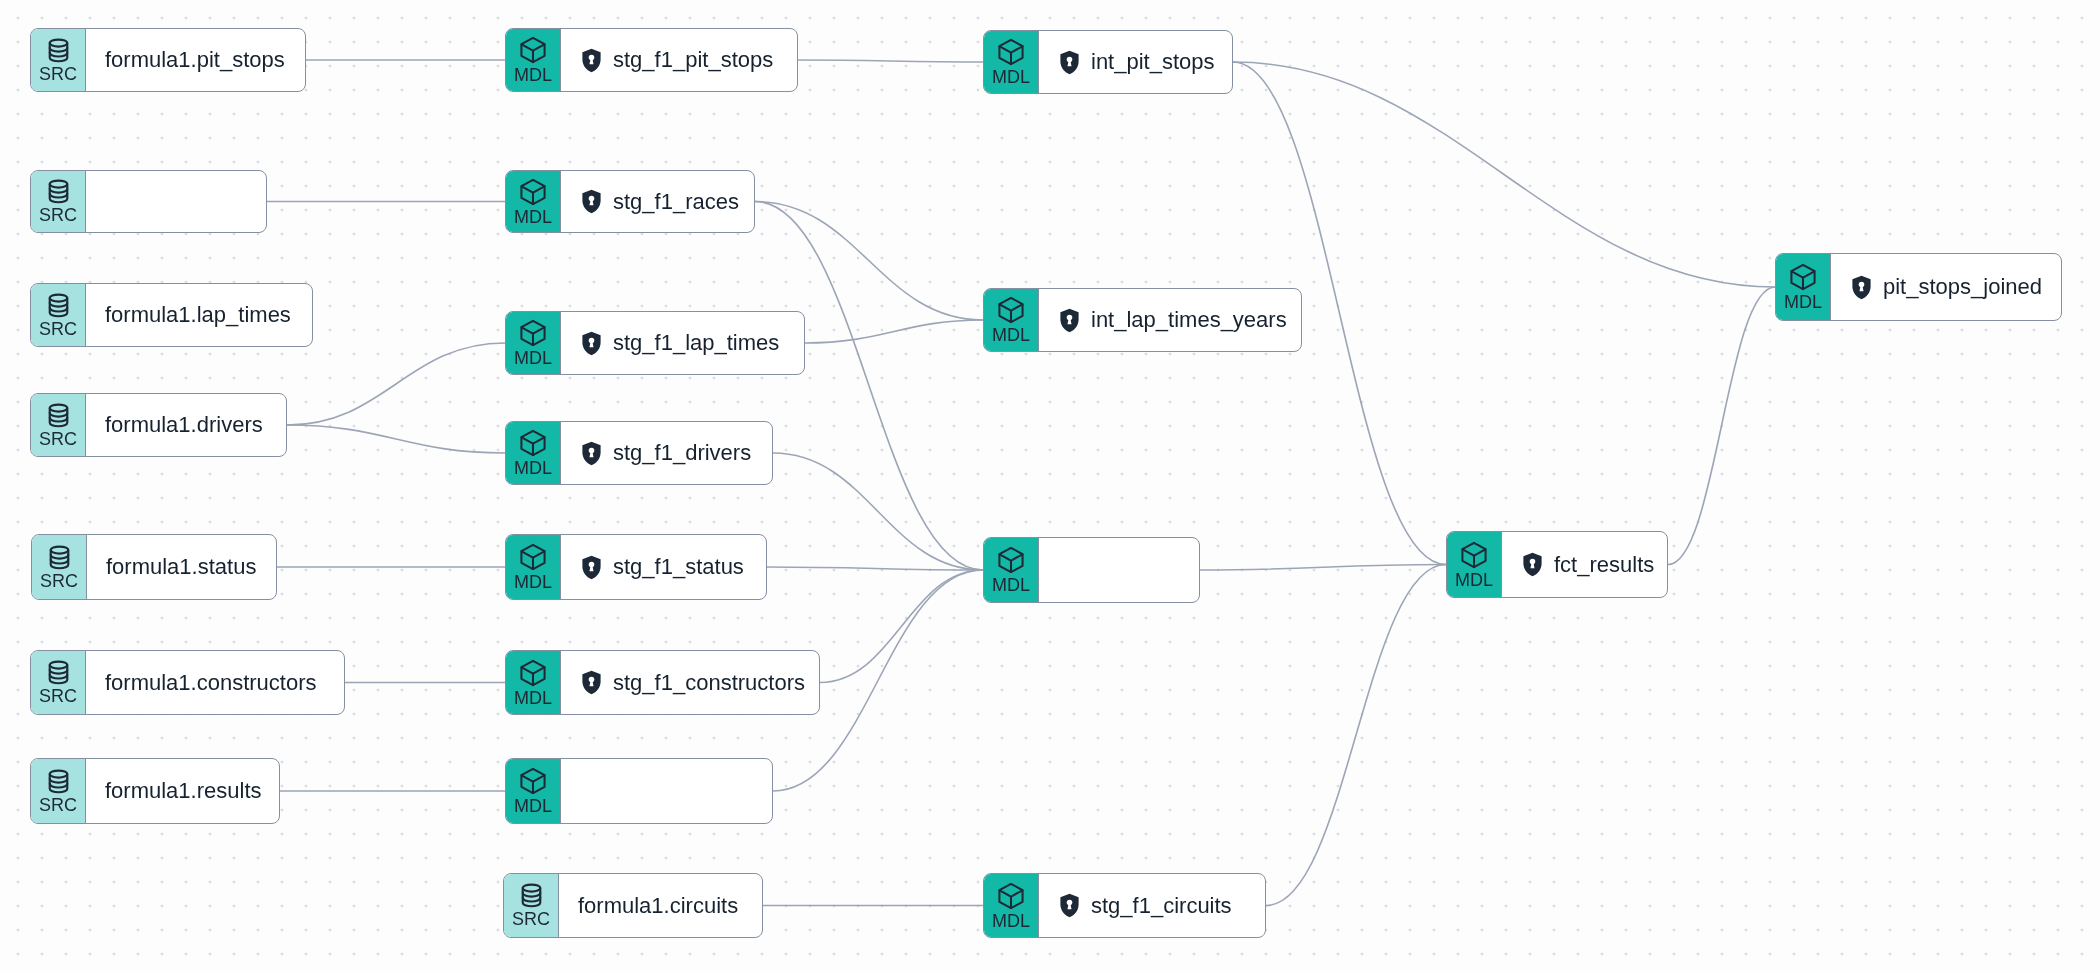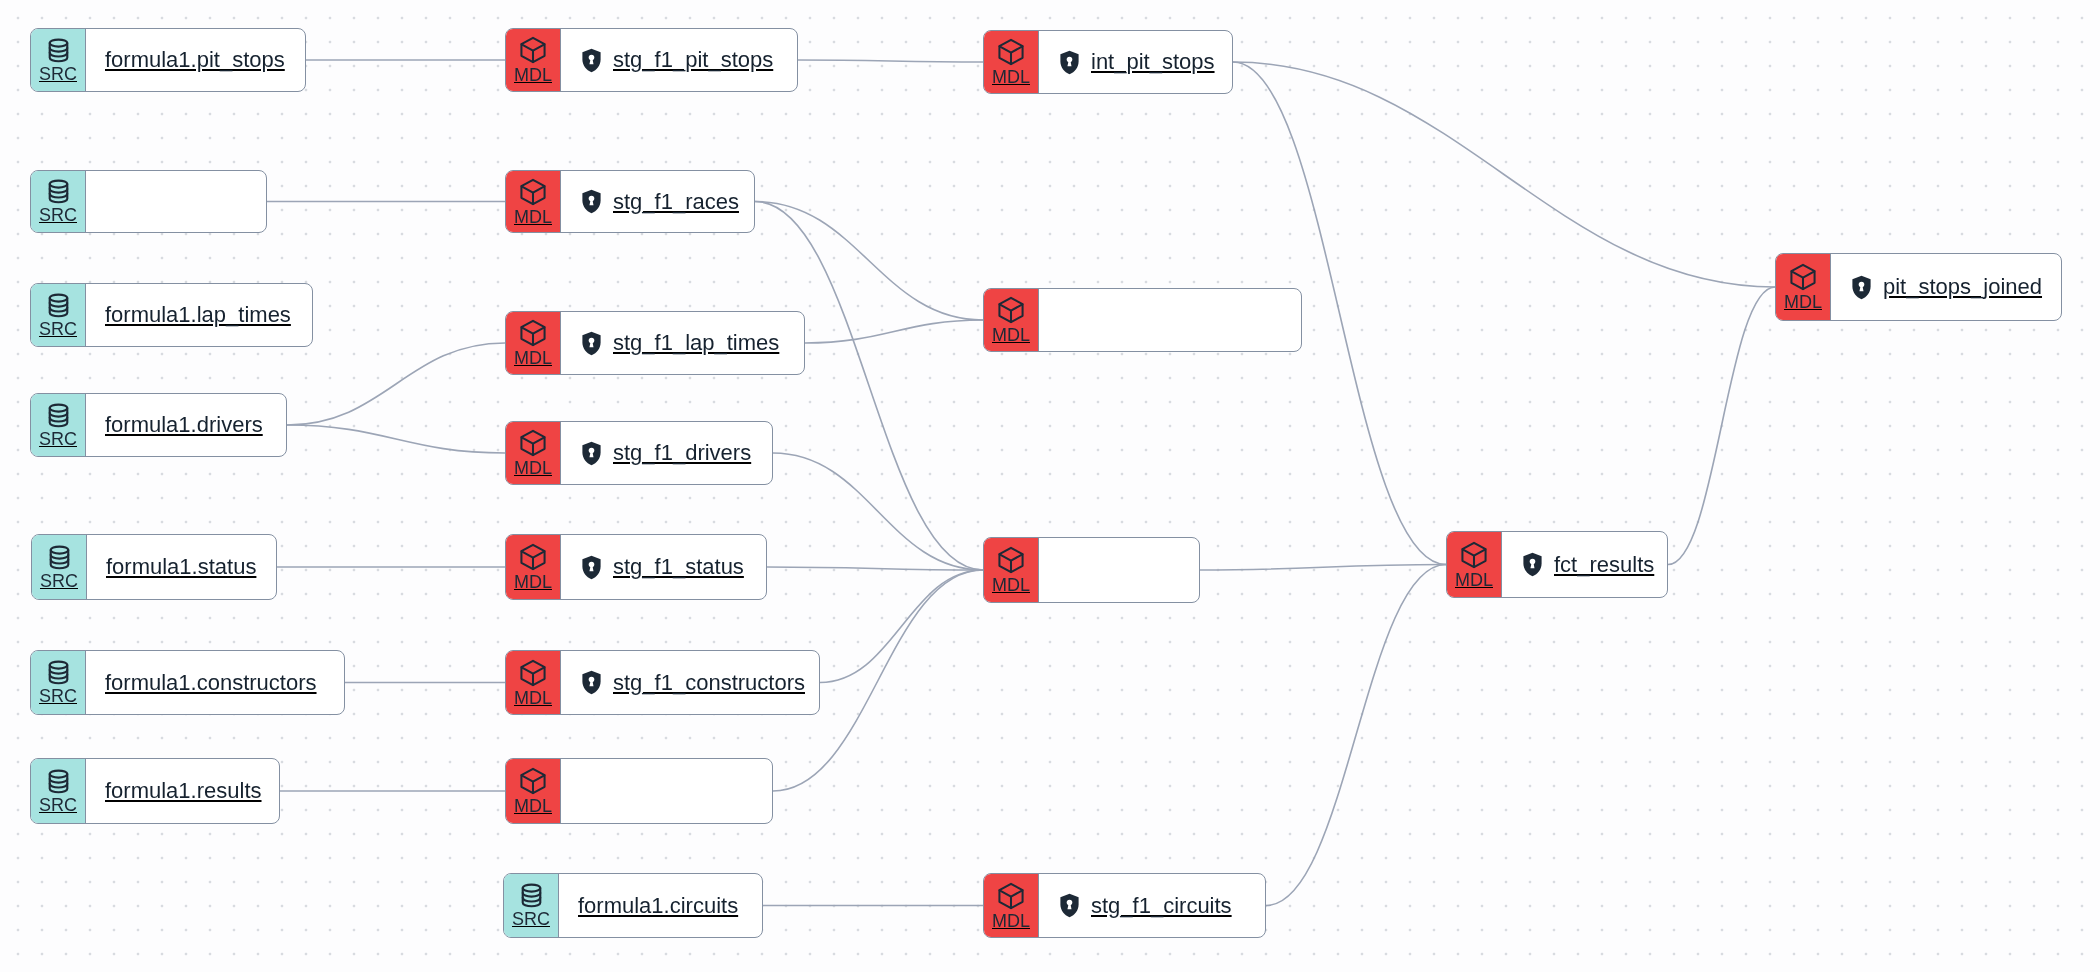--- a/index.html
+++ b/index.html
@@ -22,35 +22,34 @@
   }
   .node{
     position:absolute;
     display:flex;
     box-sizing:border-box;
     background:#ffffff;
     border:1.5px solid #8490a2;
     border-radius:8px;
     overflow:hidden;
     cursor:pointer;
-    text-decoration:underline;
   }
   .iconbox{
     width:55px;
     flex:0 0 55px;
     display:flex;
     flex-direction:column;
     align-items:center;
     justify-content:center;
     gap:1px;
     border-right:1.5px solid #8490a2;
     box-sizing:border-box;
   }
   .node.source .iconbox{background:#a6e3e0;}
-  .node.model  .iconbox{background:#ef4444;}
+  .node.model  .iconbox{background:#14b8a6;}
   .glyph{display:block;}
   .glyph path, .glyph ellipse{
     stroke:#1d2936;
     stroke-width:1.9;
     fill:none;
     stroke-linejoin:round;
     stroke-linecap:round;
   }
   .badge{
     font-size:18px;
@@ -195,20 +194,28 @@
       </div>
       <div class="node model" style="left: 983px; top: 288px; width: 319px; height: 64px;">
         <div class="iconbox">
           <svg class="glyph" width="30" height="30" viewBox="0 0 28 28">
             <path d="M14 2.6 L24.8 8.6 V19.4 L14 25.4 L3.2 19.4 V8.6 Z"></path>
             <path d="M3.4 8.7 L14 14.6 L24.6 8.7"></path>
             <path d="M14 14.6 V25.2"></path>
           </svg>
           <span class="badge">MDL</span>
         </div>
+        <div class="body">
+          <svg class="shield" width="23" height="25" viewBox="0 0 24 26">
+            <path d="M12 0.8 L21.5 4.3 V11.6 C21.5 17.9 17.6 22.9 12 25.2 C6.4 22.9 2.5 17.9 2.5 11.6 V4.3 Z" fill="#1d2936"></path>
+            <circle cx="12" cy="9.8" r="2.9" fill="#ffffff"></circle>
+            <path d="M10.9 11.6 L13.1 11.6 L14.1 17 L9.9 17 Z" fill="#ffffff"></path>
+          </svg>
+          <span class="label">int_lap_times_years</span>
+        </div>
       </div>
       <div class="node model" style="left: 505px; top: 311px; width: 300px; height: 64px;">
         <div class="iconbox">
           <svg class="glyph" width="30" height="30" viewBox="0 0 28 28">
             <path d="M14 2.6 L24.8 8.6 V19.4 L14 25.4 L3.2 19.4 V8.6 Z"></path>
             <path d="M3.4 8.7 L14 14.6 L24.6 8.7"></path>
             <path d="M14 14.6 V25.2"></path>
           </svg>
           <span class="badge">MDL</span>
         </div>

